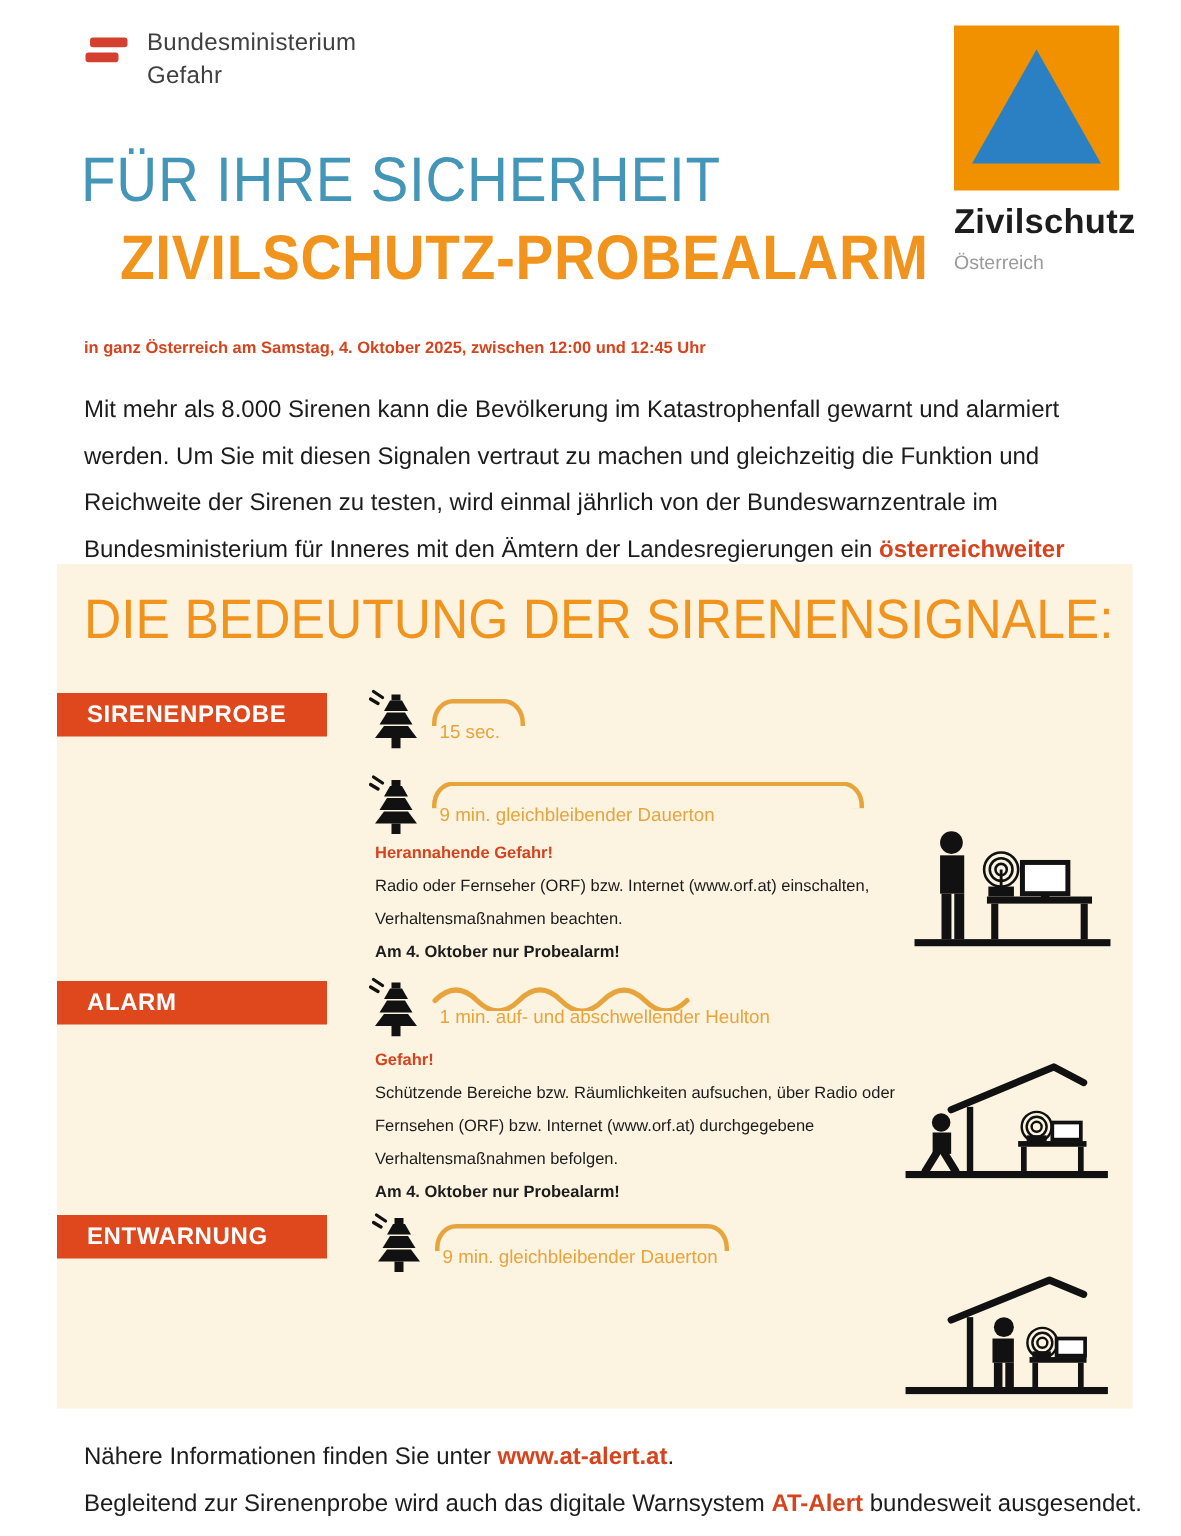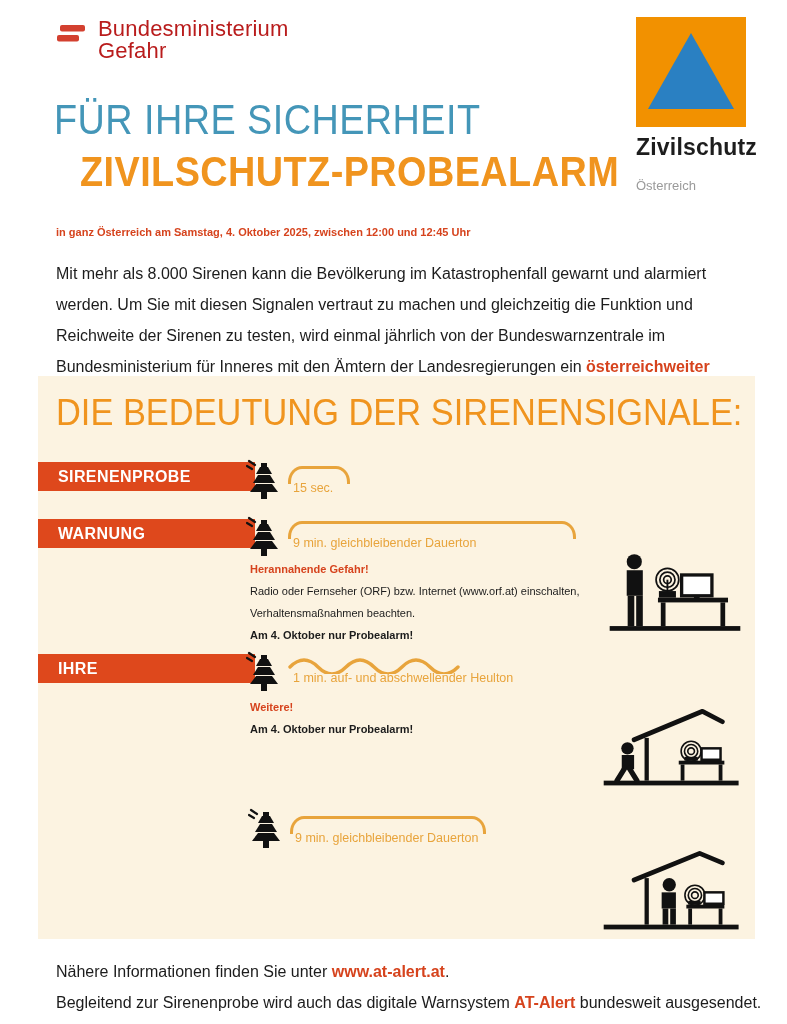--- a/index.html
+++ b/index.html
@@ -7,45 +7,45 @@
     --blue:#4496b8; --beige:#fcf3e1; --ink:#1c1c1c; --logo-orange:#f29100; --logo-blue:#2a80c2;
   }
   *{margin:0;padding:0;box-sizing:border-box;}
   html,body{background:#ffffff;}
   body{font-family:"Liberation Sans",sans-serif;color:var(--ink);}
   .page{position:relative;width:787px;height:1024px;background:#fff;overflow:hidden;}
 
   
   .ministry{position:absolute;left:56px;top:18px;display:flex;gap:12px;align-items:flex-start;}
   .ministry .flag{margin-top:6px;}
-  .ministry .name{font-size:22px;line-height:22px;color:#b91c1c;letter-spacing:.2px;}
+  .ministry .name{font-size:16px;line-height:22px;color:#404040;letter-spacing:.2px;}
 
   .zs-logo{position:absolute;left:636px;top:17px;width:118px;}
   .zs-square{width:110px;height:110px;background:var(--logo-orange);position:relative;}
   .zs-tri{position:absolute;left:12px;top:16px;width:0;height:0;
     border-left:43px solid transparent;border-right:43px solid transparent;
     border-bottom:76px solid var(--logo-blue);}
   .zs-word{font-size:23px;font-weight:bold;color:#1d1d1d;margin-top:7px;letter-spacing:.2px;}
-  .zs-sub{font-size:13px;color:#9a9a9a;margin-top:17px;}
+  .zs-sub{font-size:13px;color:#9a9a9a;margin-top:6px;}
 
   
   .title1{position:absolute;left:54px;top:96px;font-size:42px;color:var(--blue);
     transform:scaleX(.9);transform-origin:left;white-space:nowrap;letter-spacing:.5px;}
   .title2{position:absolute;left:80px;top:148px;font-size:42px;font-weight:bold;color:var(--orange);
     transform:scaleX(.9);transform-origin:left;white-space:nowrap;letter-spacing:.5px;}
   .subtitle{position:absolute;left:56px;top:226px;font-size:11px;font-weight:bold;color:var(--accent);}
   .intro{position:absolute;left:56px;top:258px;width:706px;font-size:16px;line-height:31px;color:var(--ink);}
   .intro b{color:var(--accent);}
 
   
   .panel{position:absolute;left:38px;top:376px;width:717px;height:563px;background:var(--beige);}
   .panel-heading{position:absolute;left:56px;top:392px;font-size:37px;color:var(--orange);
     transform:scaleX(.93);transform-origin:left;white-space:nowrap;}
 
-  .red-bar{position:absolute;left:38px;width:217px;height:29px;background:var(--red-bar);
+  .red-bar{position:absolute;left:38px;width:180px;height:29px;background:var(--red-bar);
     color:#fff;font-weight:bold;font-size:16px;letter-spacing:.4px;display:flex;align-items:center;padding-left:20px;}
   .siren{position:absolute;width:36px;height:40px;}
   .bracket{position:absolute;height:18px;border:3px solid var(--bracket);border-bottom:none;
     border-top-left-radius:14px 16px;border-top-right-radius:14px 16px;}
   .sig-label{position:absolute;font-size:12.5px;color:var(--bracket);white-space:nowrap;}
 
   .row-text{position:absolute;font-size:11px;line-height:22px;color:var(--ink);}
   .row-text .alert{font-weight:bold;color:var(--accent);}
   .row-text .note{font-weight:bold;color:var(--ink);}
 
@@ -103,21 +103,20 @@
       </g>
       <g stroke="#111" stroke-width="2.2" stroke-linecap="round">
         <line x1="3" y1="2" x2="9" y2="6"></line>
         <line x1="1" y1="7" x2="6" y2="10"></line>
       </g>
     </svg>
   </span>
   <div class="bracket" style="left:288px;top:466px;width:62px;"></div>
   <div class="sig-label" style="left:293px;top:481px;">15 sec.</div>
 
-  <div class="red-bar" style="top:519px;">WARNUNG</div>
   <span class="siren" style="left:246px;top:516px;">
     <svg width="36" height="40" viewBox="0 0 36 40">
       <g fill="#111">
         <rect x="15" y="33" width="6" height="7"></rect>
         <polygon points="4,33 32,33 26,25 10,25"></polygon>
         <polygon points="7,24 29,24 24,16 12,16"></polygon>
         <polygon points="10,15 26,15 22,8 14,8"></polygon>
         <rect x="15" y="4" width="6" height="4"></rect>
       </g>
       <g stroke="#111" stroke-width="2.2" stroke-linecap="round">
@@ -146,21 +145,21 @@
       <rect x="58" y="45" width="18" height="7" fill="#111"></rect>
       <line x1="67" y1="45" x2="67" y2="33" stroke="#111" stroke-width="2"></line>
       <circle cx="67" cy="33" r="4" fill="none" stroke="#111" stroke-width="1.8"></circle>
       <circle cx="67" cy="33" r="8" fill="none" stroke="#111" stroke-width="1.8"></circle>
       <circle cx="67" cy="33" r="12" fill="none" stroke="#111" stroke-width="1.8"></circle>
       <rect x="82" y="28" width="32" height="22" fill="#fff" stroke="#111" stroke-width="3.5"></rect>
       <rect x="95" y="50" width="6" height="3" fill="#111"></rect>
     </svg>
   </span>
 
-  <div class="red-bar" style="top:654px;">IHRE</div>
+  <div class="red-bar" style="top:654px;">ALARM</div>
   <span class="siren" style="left:246px;top:651px;">
     <svg width="36" height="40" viewBox="0 0 36 40">
       <g fill="#111">
         <rect x="15" y="33" width="6" height="7"></rect>
         <polygon points="4,33 32,33 26,25 10,25"></polygon>
         <polygon points="7,24 29,24 24,16 12,16"></polygon>
         <polygon points="10,15 26,15 22,8 14,8"></polygon>
         <rect x="15" y="4" width="6" height="4"></rect>
       </g>
       <g stroke="#111" stroke-width="2.2" stroke-linecap="round">
@@ -169,21 +168,22 @@
       </g>
     </svg>
   </span>
   <span style="position:absolute;left:288px;top:652px;">
     <svg width="172" height="22" viewBox="0 0 172 22">
       <path d="M2,15 Q16,1 30,15 T58,15 T86,15 T114,15 T142,15 T170,15" fill="none" stroke="#e8a43c" stroke-width="3.4" stroke-linecap="round"></path>
     </svg>
   </span>
   <div class="sig-label" style="left:293px;top:671px;">1 min. auf- und abschwellender Heulton</div>
   <div class="row-text" style="left:250px;top:696px;width:378px;">
-    <div class="alert">Weitere!</div>
+    <div class="alert">Gefahr!</div>
+    <div class="body">Schützende Bereiche bzw. Räumlichkeiten aufsuchen, über Radio oder Fernsehen (ORF) bzw. Internet (www.orf.at) durchgegebene Verhaltensmaßnahmen befolgen.</div>
     <div class="note">Am 4. Oktober nur Probealarm!</div>
   </div>
   <span class="illu" style="left:598px;top:698px;">
     <svg width="152" height="95" viewBox="0 0 160 100">
       <rect x="6" y="87" width="142" height="5" fill="#111"></rect>
       <polyline points="38,44 110,14 131,25" fill="none" stroke="#111" stroke-width="5" stroke-linecap="round" stroke-linejoin="round"></polyline>
       <rect x="49" y="42" width="4.5" height="45" fill="#111"></rect>
       <circle cx="31" cy="53" r="6.5" fill="#111"></circle>
       <rect x="25" y="60" width="13" height="15" fill="#111"></rect>
       <line x1="28" y1="74" x2="20" y2="87" stroke="#111" stroke-width="5.5" stroke-linecap="round"></line>
@@ -192,20 +192,21 @@
       <rect x="87" y="70" width="4" height="17" fill="#111"></rect>
       <rect x="127" y="70" width="4" height="17" fill="#111"></rect>
       <circle cx="98" cy="56" r="3.5" fill="none" stroke="#111" stroke-width="1.7"></circle>
       <circle cx="98" cy="56" r="7" fill="none" stroke="#111" stroke-width="1.7"></circle>
       <circle cx="98" cy="56" r="10.5" fill="none" stroke="#111" stroke-width="1.7"></circle>
       <rect x="91" y="62" width="14" height="4" fill="#111"></rect>
       <rect x="109" y="53" width="20" height="12" fill="#fff" stroke="#111" stroke-width="2.6"></rect>
     </svg>
   </span>
 
+  <div class="red-bar" style="top:810px;">ENTWARNUNG</div>
   <span class="siren" style="left:248px;top:808px;">
     <svg width="36" height="40" viewBox="0 0 36 40">
       <g fill="#111">
         <rect x="15" y="33" width="6" height="7"></rect>
         <polygon points="4,33 32,33 26,25 10,25"></polygon>
         <polygon points="7,24 29,24 24,16 12,16"></polygon>
         <polygon points="10,15 26,15 22,8 14,8"></polygon>
         <rect x="15" y="4" width="6" height="4"></rect>
       </g>
       <g stroke="#111" stroke-width="2.2" stroke-linecap="round">

